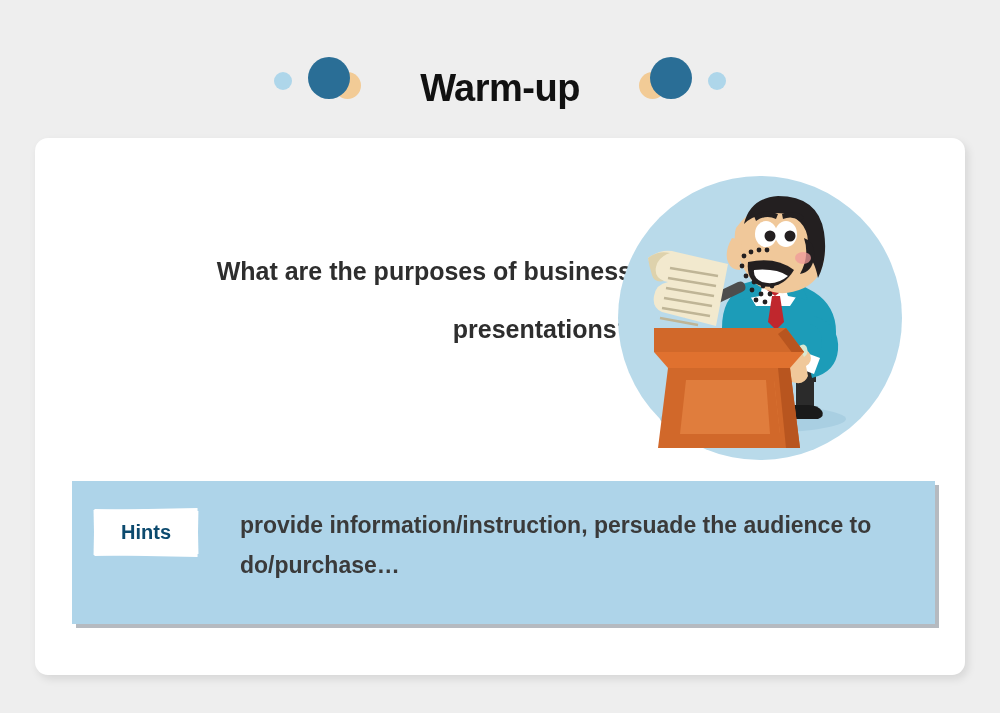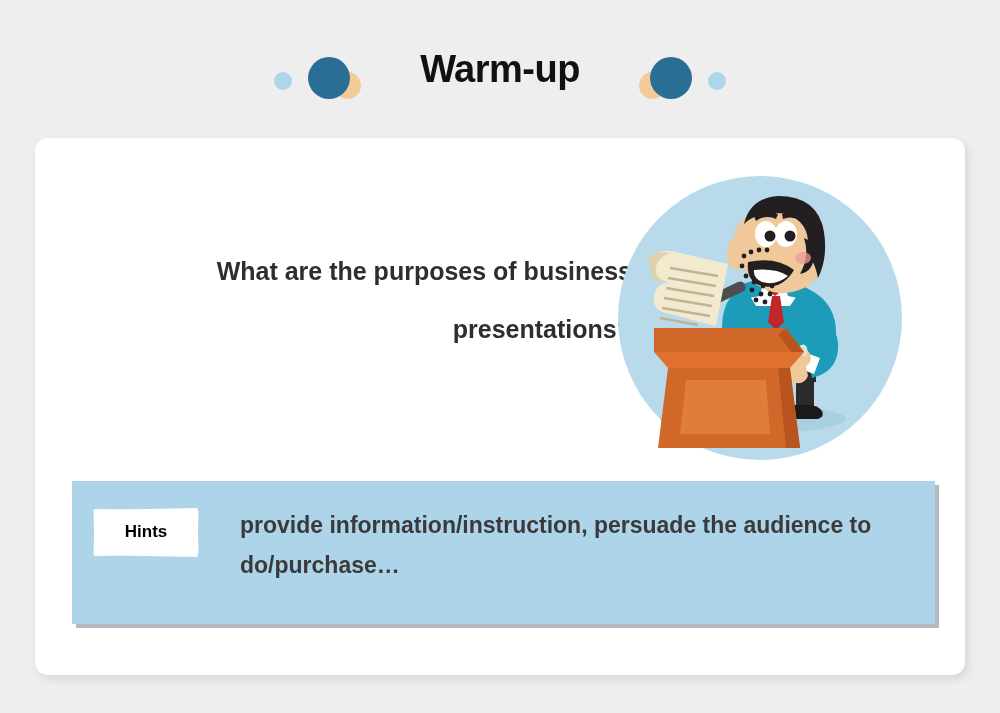--- a/index.html
+++ b/index.html
@@ -16,21 +16,21 @@
   }
 
   
   .header {
     position: absolute;
     left: 0;
     top: 48px;
     width: 1000px;
     height: 62px;
     display: flex;
-    align-items: flex-start;
+    align-items: flex-end;
     justify-content: center;
   }
   .deco {
     position: relative;
     width: 130px;
     height: 62px;
     flex: 0 0 130px;
   }
   .dot {
     position: absolute;
@@ -112,23 +112,23 @@
   }
   .hint-badge .paper.p1 { transform: rotate(-1.2deg); }
   .hint-badge .paper.p2 { transform: rotate(1.1deg) translateY(1px); }
   .hint-badge .paper.p3 { transform: rotate(0.3deg) scale(0.985, 0.9); }
   .hint-badge-label {
     position: absolute;
     inset: 0;
     display: flex;
     align-items: center;
     justify-content: center;
-    font-size: 17px;
-    font-weight: bold;
-    color: #000000;
+    font-size: 20px;
+    font-weight: bold;
+    color: #0c4a6e;
     z-index: 2;
   }
   .hint-text {
     position: absolute;
     left: 168px;
     top: 24px;
     width: 660px;
     font-size: 23px;
     color: #3a3a3a;
     line-height: 40px;

